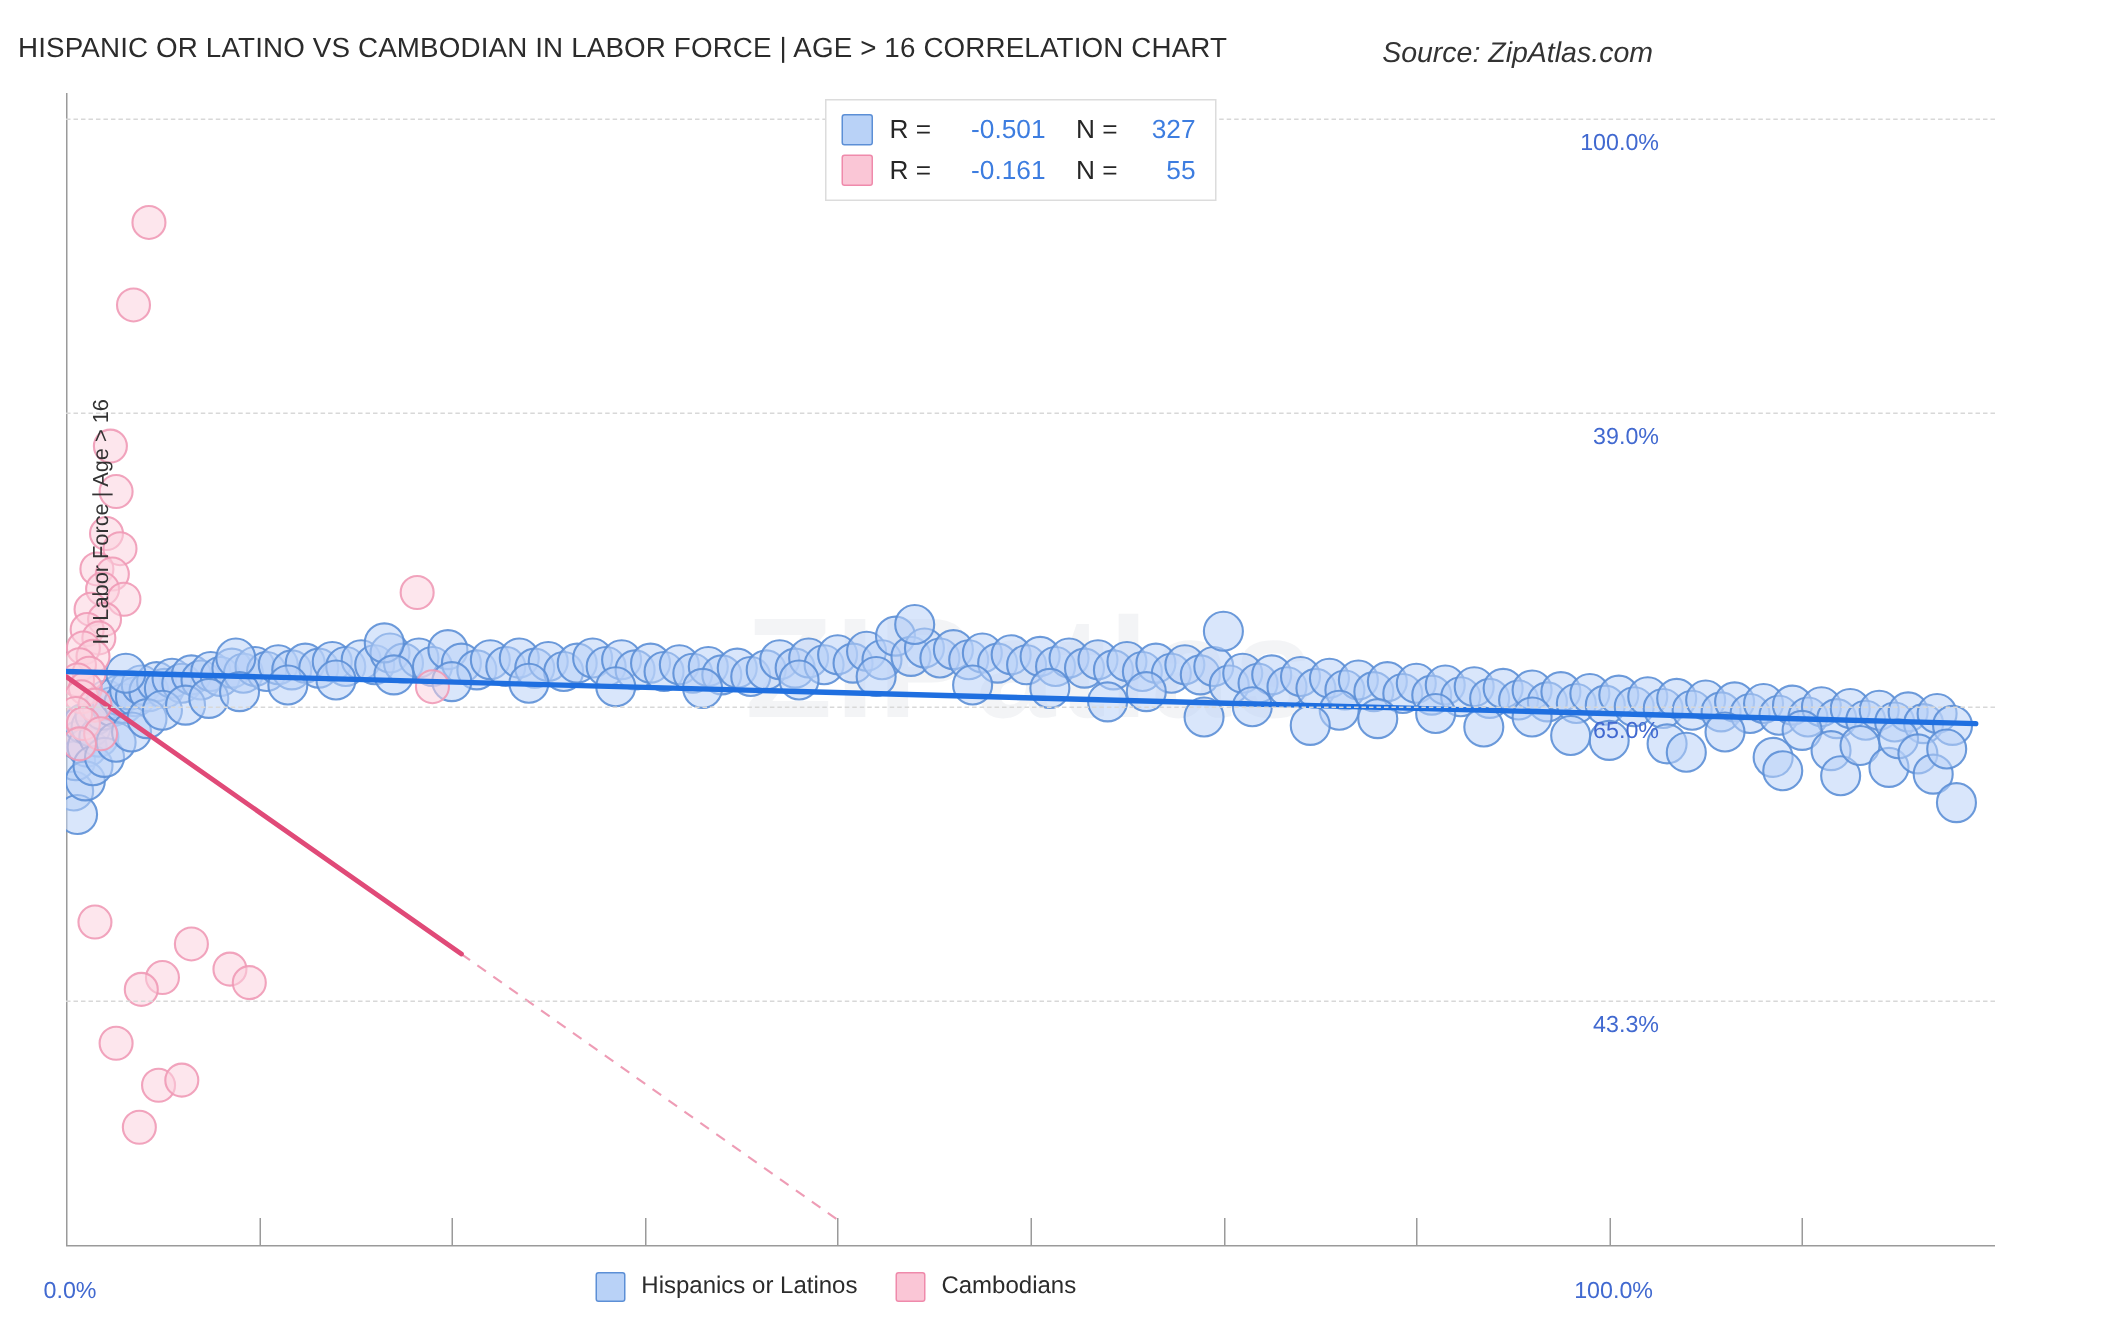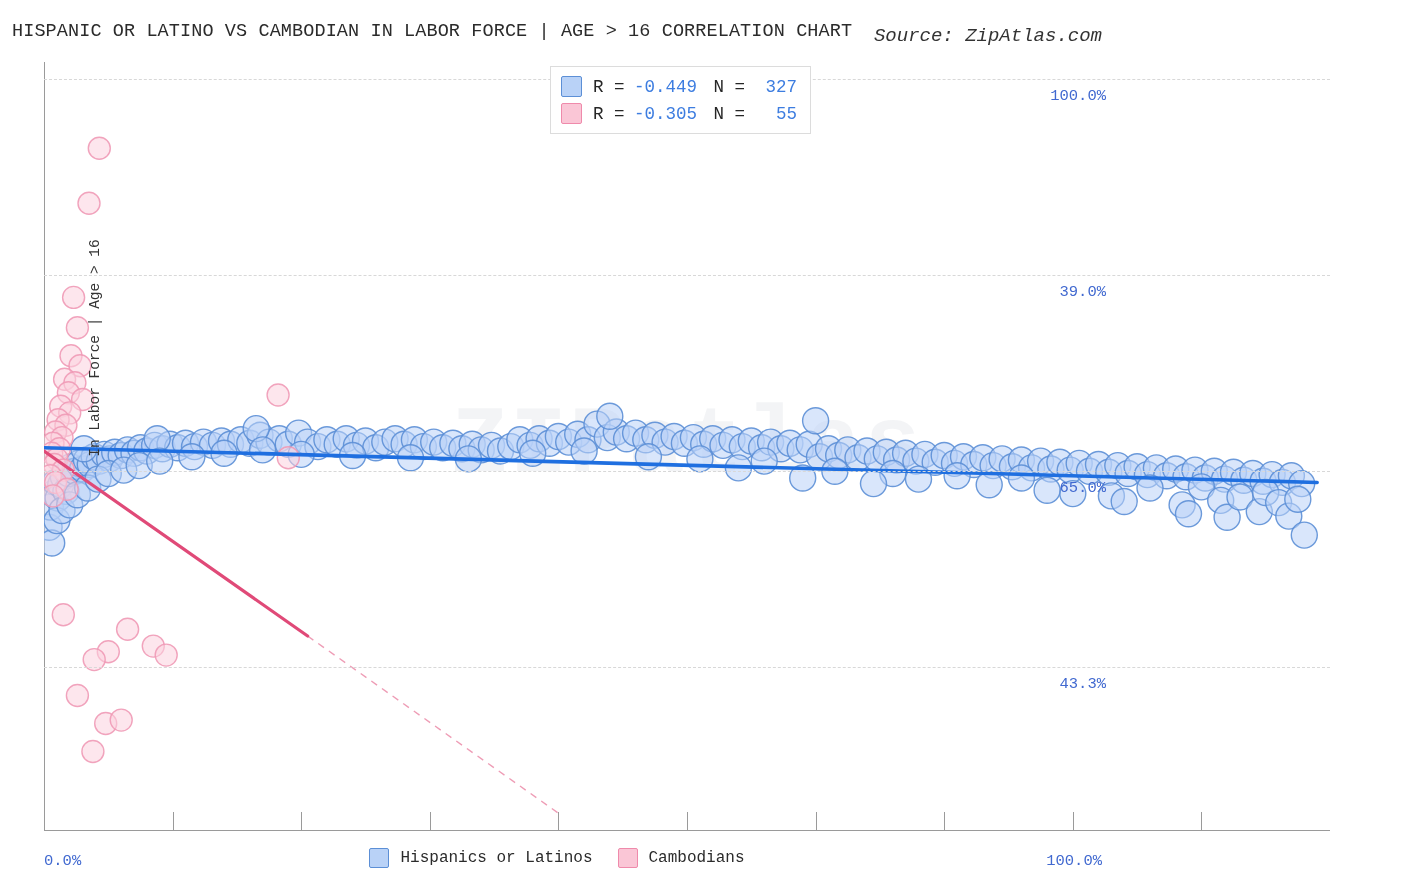--- a/index.html
+++ b/index.html
@@ -8,21 +8,20 @@
     width: 1406px; height: 892px;
     background: #ffffff;
     font-family: "Liberation Sans", sans-serif;
     overflow: hidden;
   }
   #root {
     position: relative;
     width: 1114px;
     height: 892px;
     background: #ffffff;
-    font-family: Liberation Mono, monospace;
   }
 
   
   #chart-title {
     position: absolute;
     left: 12px; top: 21px;
     font-size: 18.5px;
     letter-spacing: .1px;
     color: #2b2b2b;
     white-space: nowrap;
@@ -439,28 +438,28 @@
       <div class="gridline" style="top: 409.226px;"></div>
       <div class="gridline" style="top: 605.431px;"></div>
     </div>
 
   <div id="y-axis-title">In Labor Force | Age &gt; 16</div>
 
   <div id="stat-legend">
     <div class="stat-row">
       <span class="swatch blue"></span>
       <span class="stat-k r-label">R =</span>
-      <span class="stat-v r-val">-0.449</span>
+      <span class="stat-v r-val">-0.501</span>
       <span class="stat-k n-label">N =</span>
       <span class="stat-v n-val">327</span>
     </div>
     <div class="stat-row">
       <span class="swatch pink"></span>
       <span class="stat-k r-label">R =</span>
-      <span class="stat-v r-val">-0.305</span>
+      <span class="stat-v r-val">-0.161</span>
       <span class="stat-k n-label">N =</span>
       <span class="stat-v n-val">55</span>
     </div>
   </div>
 
   <div id="series-legend">
     <div class="series-item">
       <span class="swatch blue"></span>
       <span>Hispanics or Latinos</span>
     </div>
@@ -476,15 +475,15 @@
     <div class="ylabel" style="top: 675.431px;">43.3%</div>
     <div class="xtick" style="left: 172.6px;"></div>
     <div class="xtick" style="left: 301.2px;"></div>
     <div class="xtick" style="left: 429.8px;"></div>
     <div class="xtick" style="left: 558.4px;"></div>
     <div class="xtick" style="left: 687px;"></div>
     <div class="xtick" style="left: 815.6px;"></div>
     <div class="xtick" style="left: 944.2px;"></div>
     <div class="xtick" style="left: 1072.8px;"></div>
     <div class="xtick" style="left: 1201.4px;"></div>
-    <div class="xlabel" style="left: 44px;">0.0%</div>
+    <div class="xlabel" style="left: 29px;">0.0%</div>
     <div class="xlabel" style="right: 12px;">100.0%</div>
   </div>
 
 </body></html>

